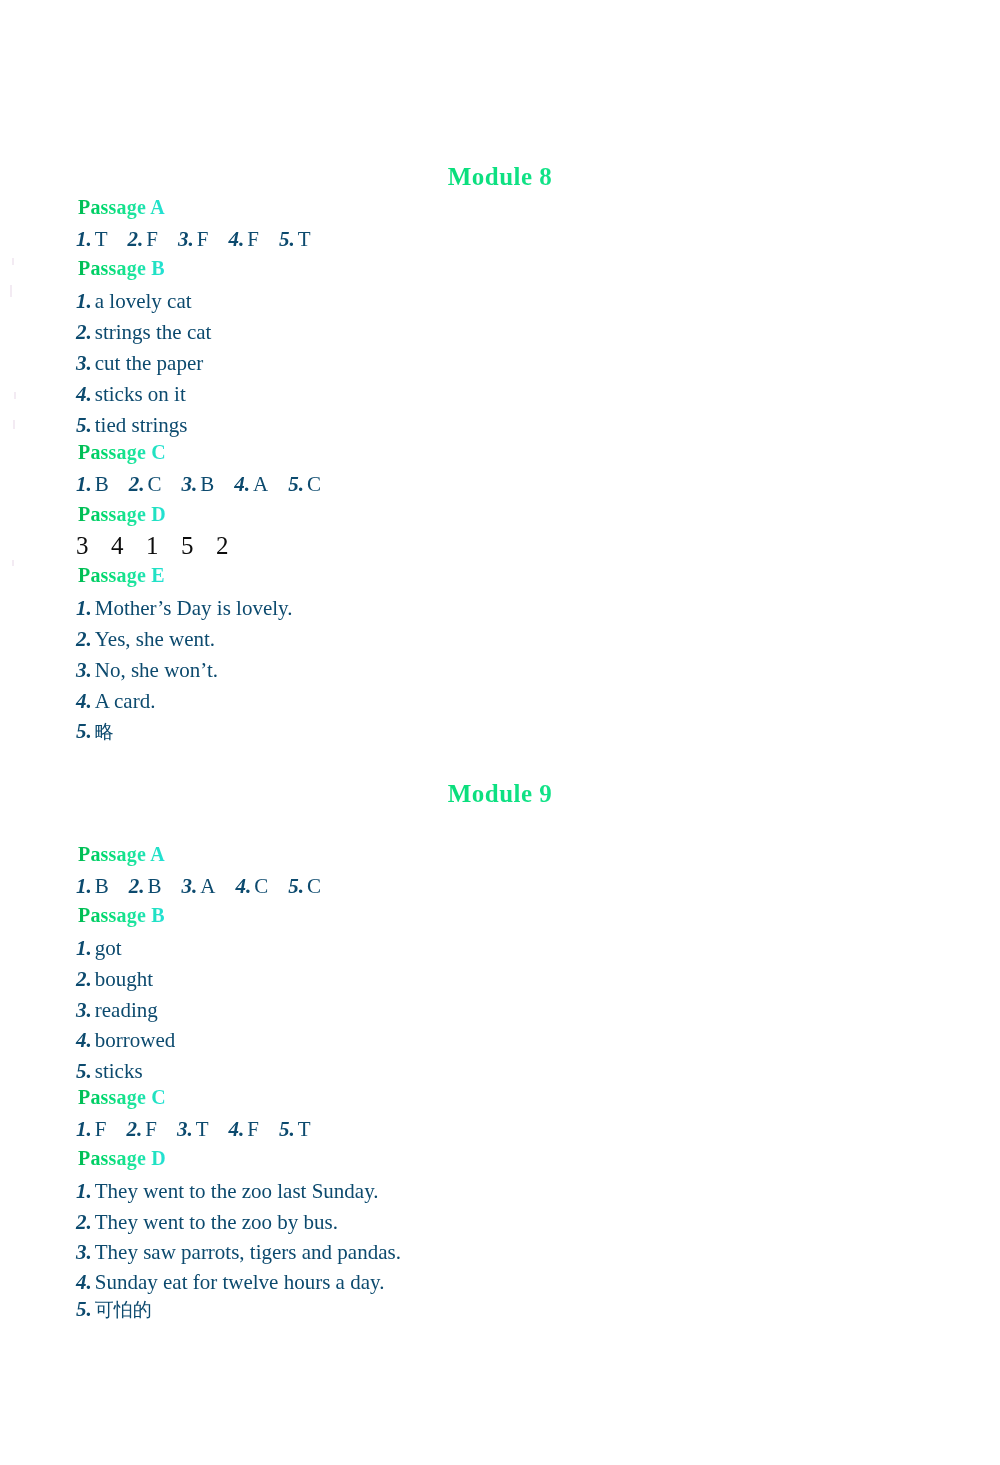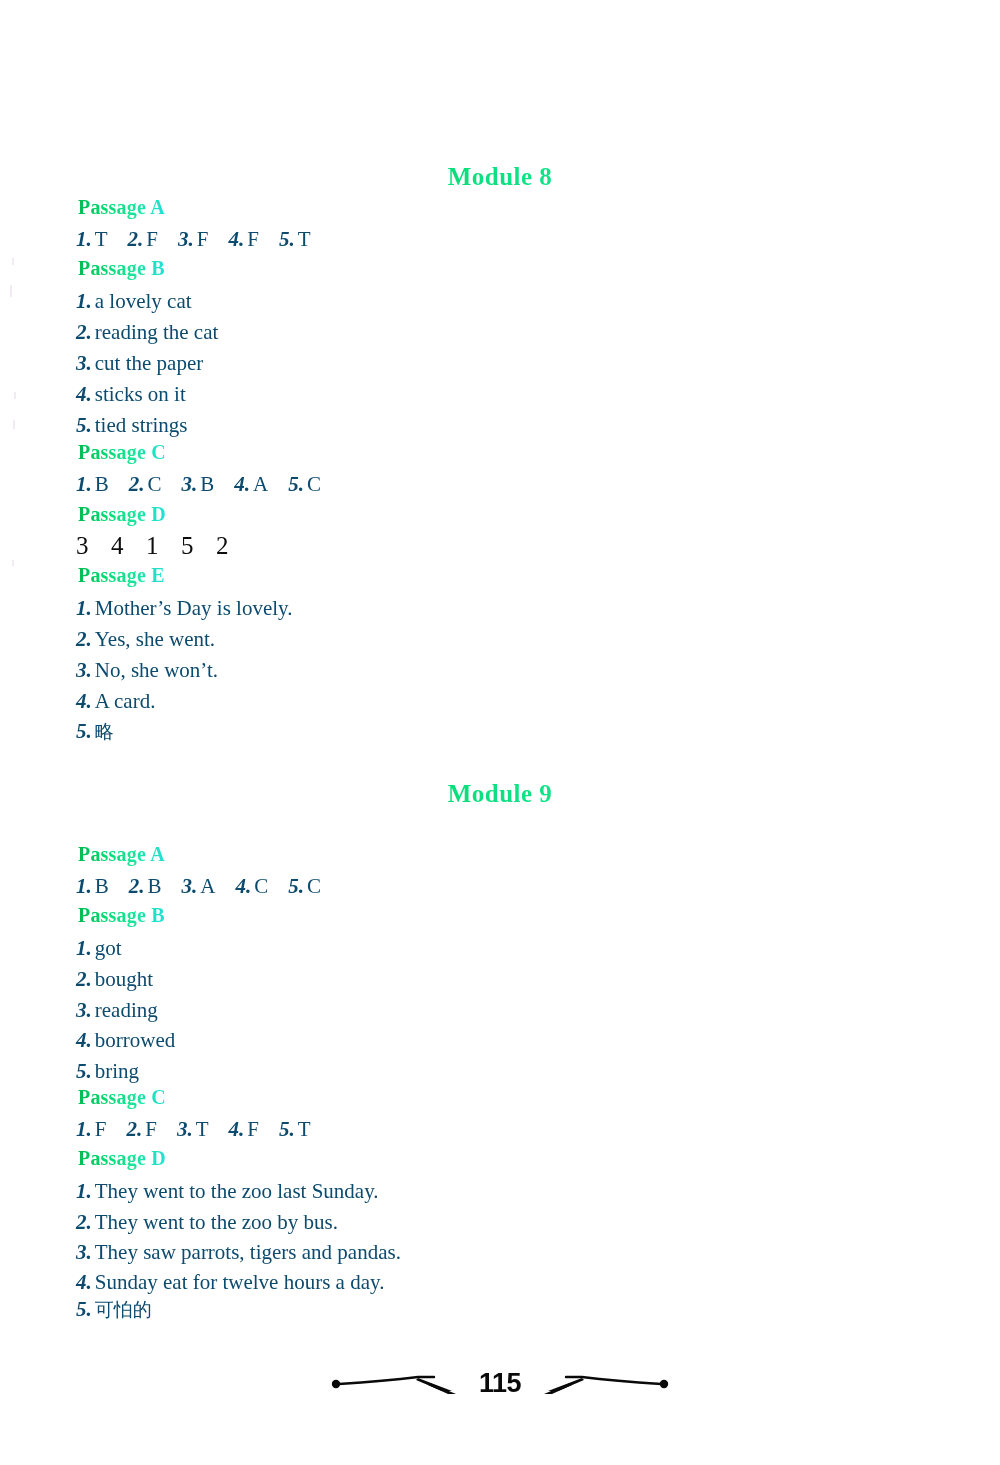--- a/index.html
+++ b/index.html
@@ -178,21 +178,21 @@
   <div class="answer-line inline-row" style="top:226px;">
     <span class="pair"><span class="num">1.</span><span class="ans">T</span></span><span class="pair"><span class="num">2.</span><span class="ans">F</span></span><span class="pair"><span class="num">3.</span><span class="ans">F</span></span><span class="pair"><span class="num">4.</span><span class="ans">F</span></span><span class="pair"><span class="num">5.</span><span class="ans">T</span></span>
   </div>
 
   <div class="passage-heading" style="top:257px;">Passage B</div>
 
   <div class="answer-line" style="top:288px;">
     <span class="num">1.</span><span class="ans">a lovely cat</span>
   </div>
   <div class="answer-line" style="top:319px;">
-    <span class="num">2.</span><span class="ans">reading the cat</span>
+    <span class="num">2.</span><span class="ans">strings the cat</span>
   </div>
   <div class="answer-line" style="top:350px;">
     <span class="num">3.</span><span class="ans">cut the paper</span>
   </div>
   <div class="answer-line" style="top:381px;">
     <span class="num">4.</span><span class="ans">sticks on it</span>
   </div>
   <div class="answer-line" style="top:412px;">
     <span class="num">5.</span><span class="ans">tied strings</span>
   </div>
@@ -243,21 +243,21 @@
   <div class="answer-line" style="top:966px;">
     <span class="num">2.</span><span class="ans">bought</span>
   </div>
   <div class="answer-line" style="top:997px;">
     <span class="num">3.</span><span class="ans">reading</span>
   </div>
   <div class="answer-line" style="top:1027px;">
     <span class="num">4.</span><span class="ans">borrowed</span>
   </div>
   <div class="answer-line" style="top:1058px;">
-    <span class="num">5.</span><span class="ans">bring</span>
+    <span class="num">5.</span><span class="ans">sticks</span>
   </div>
 
   <div class="passage-heading" style="top:1086px;">Passage C</div>
 
   <div class="answer-line inline-row" style="top:1116px;">
     <span class="pair"><span class="num">1.</span><span class="ans">F</span></span><span class="pair"><span class="num">2.</span><span class="ans">F</span></span><span class="pair"><span class="num">3.</span><span class="ans">T</span></span><span class="pair"><span class="num">4.</span><span class="ans">F</span></span><span class="pair"><span class="num">5.</span><span class="ans">T</span></span>
   </div>
 
   <div class="passage-heading" style="top:1147px;">Passage D</div>
 
@@ -270,34 +270,15 @@
   <div class="answer-line" style="top:1239px;">
     <span class="num">3.</span><span class="ans">They saw parrots, tigers and pandas.</span>
   </div>
   <div class="answer-line" style="top:1269px;">
     <span class="num">4.</span><span class="ans">Sunday eat for twelve hours a day.</span>
   </div>
   <div class="answer-line" style="top:1296px;">
     <span class="num">5.</span><span class="ans cjk">可怕的</span>
   </div>
 
-  <div class="footer">
-    <svg class="flourish" width="145" height="26" viewBox="0 0 145 26">
-      <circle cx="6" cy="13" r="4.2" fill="#0a0a0a"></circle>
-      <path d="M9 13 Q 55 10 88 6 L 104 6" stroke="#0a0a0a" stroke-width="2.4" fill="none" stroke-linecap="round"></path>
-      <path d="M88 7 L 122 20 L 112 20 L 86 9 Z" fill="#0a0a0a"></path>
-      <path d="M100 12 L 126 23 L 118 23 L 98 14 Z" fill="#0a0a0a"></path>
-    </svg>
-
-    <div class="page-number">115</div>
-
-    <svg class="flourish" width="145" height="26" viewBox="0 0 145 26">
-      <g transform="translate(145,0) scale(-1,1)">
-        <circle cx="6" cy="13" r="4.2" fill="#0a0a0a"></circle>
-        <path d="M9 13 Q 55 10 88 6 L 104 6" stroke="#0a0a0a" stroke-width="2.4" fill="none" stroke-linecap="round"></path>
-        <path d="M88 7 L 122 20 L 112 20 L 86 9 Z" fill="#0a0a0a"></path>
-        <path d="M100 12 L 126 23 L 118 23 L 98 14 Z" fill="#0a0a0a"></path>
-      </g>
-    </svg>
-  </div>
 
 
 </div>
 
 </body></html>

